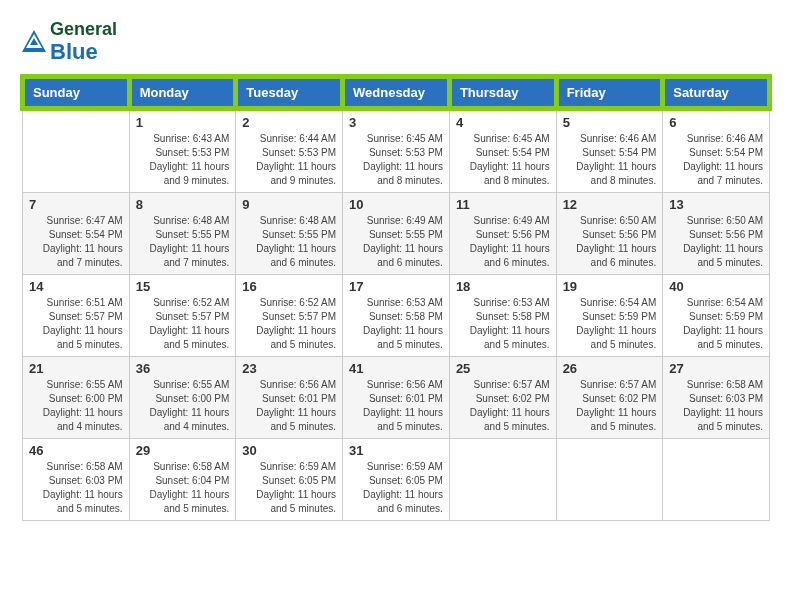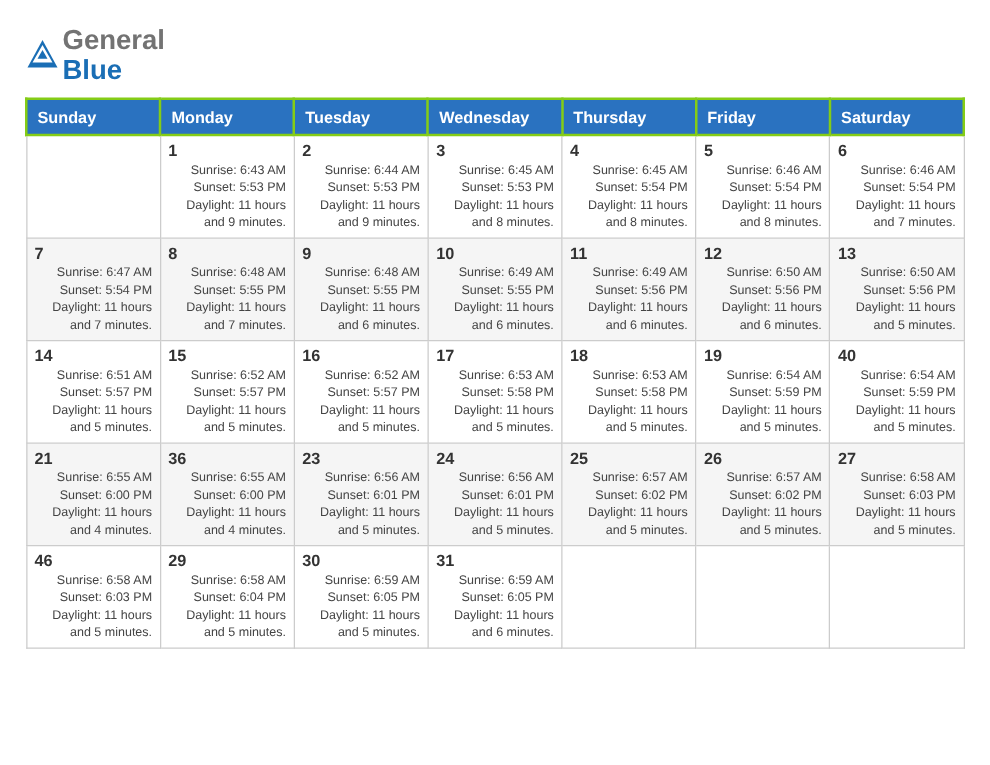--- a/index.html
+++ b/index.html
@@ -19,23 +19,23 @@
     .logo {
       display: flex;
       align-items: center;
     }
     .logo-text {
       display: flex;
       flex-direction: column;
       line-height: 1.1;
     }
     .logo-general {
-      font-size: 22px;
-      font-weight: bold;
-      color: #737373;
+      font-size: 18px;
+      font-weight: bold;
+      color: #14532d;
     }
     .logo-blue {
       font-size: 22px;
       font-weight: bold;
       color: #1a6eb5;
     }
     .logo-icon {
       width: 28px;
       height: 28px;
       margin-right: 2px;
@@ -57,21 +57,21 @@
       border-collapse: collapse;
       border: 1px solid #ccc;
     }
     .calendar th {
       background-color: #2a72c0;
       color: #fff;
       font-size: 13px;
       font-weight: bold;
       padding: 6px 8px;
       text-align: left;
-      border: 2px solid #84cc16;
+      border: 5px solid #84cc16;
     }
     .calendar td {
       vertical-align: top;
       border: 1px solid #ccc;
       padding: 4px 6px;
       width: 107px;
       min-height: 80px;
       font-size: 10.5px;
       color: #333;
       background: #fff;
@@ -219,21 +219,21 @@
         </td>
         <td>
           <span class="day-number">36</span>
           <div class="day-info">Sunrise: 6:55 AM<br>Sunset: 6:00 PM<br>Daylight: 11 hours and 4 minutes.</div>
         </td>
         <td>
           <span class="day-number">23</span>
           <div class="day-info">Sunrise: 6:56 AM<br>Sunset: 6:01 PM<br>Daylight: 11 hours and 5 minutes.</div>
         </td>
         <td>
-          <span class="day-number">24</span>
+          <span class="day-number">41</span>
           <div class="day-info">Sunrise: 6:56 AM<br>Sunset: 6:01 PM<br>Daylight: 11 hours and 5 minutes.</div>
         </td>
         <td>
           <span class="day-number">25</span>
           <div class="day-info">Sunrise: 6:57 AM<br>Sunset: 6:02 PM<br>Daylight: 11 hours and 5 minutes.</div>
         </td>
         <td>
           <span class="day-number">26</span>
           <div class="day-info">Sunrise: 6:57 AM<br>Sunset: 6:02 PM<br>Daylight: 11 hours and 5 minutes.</div>
         </td>

